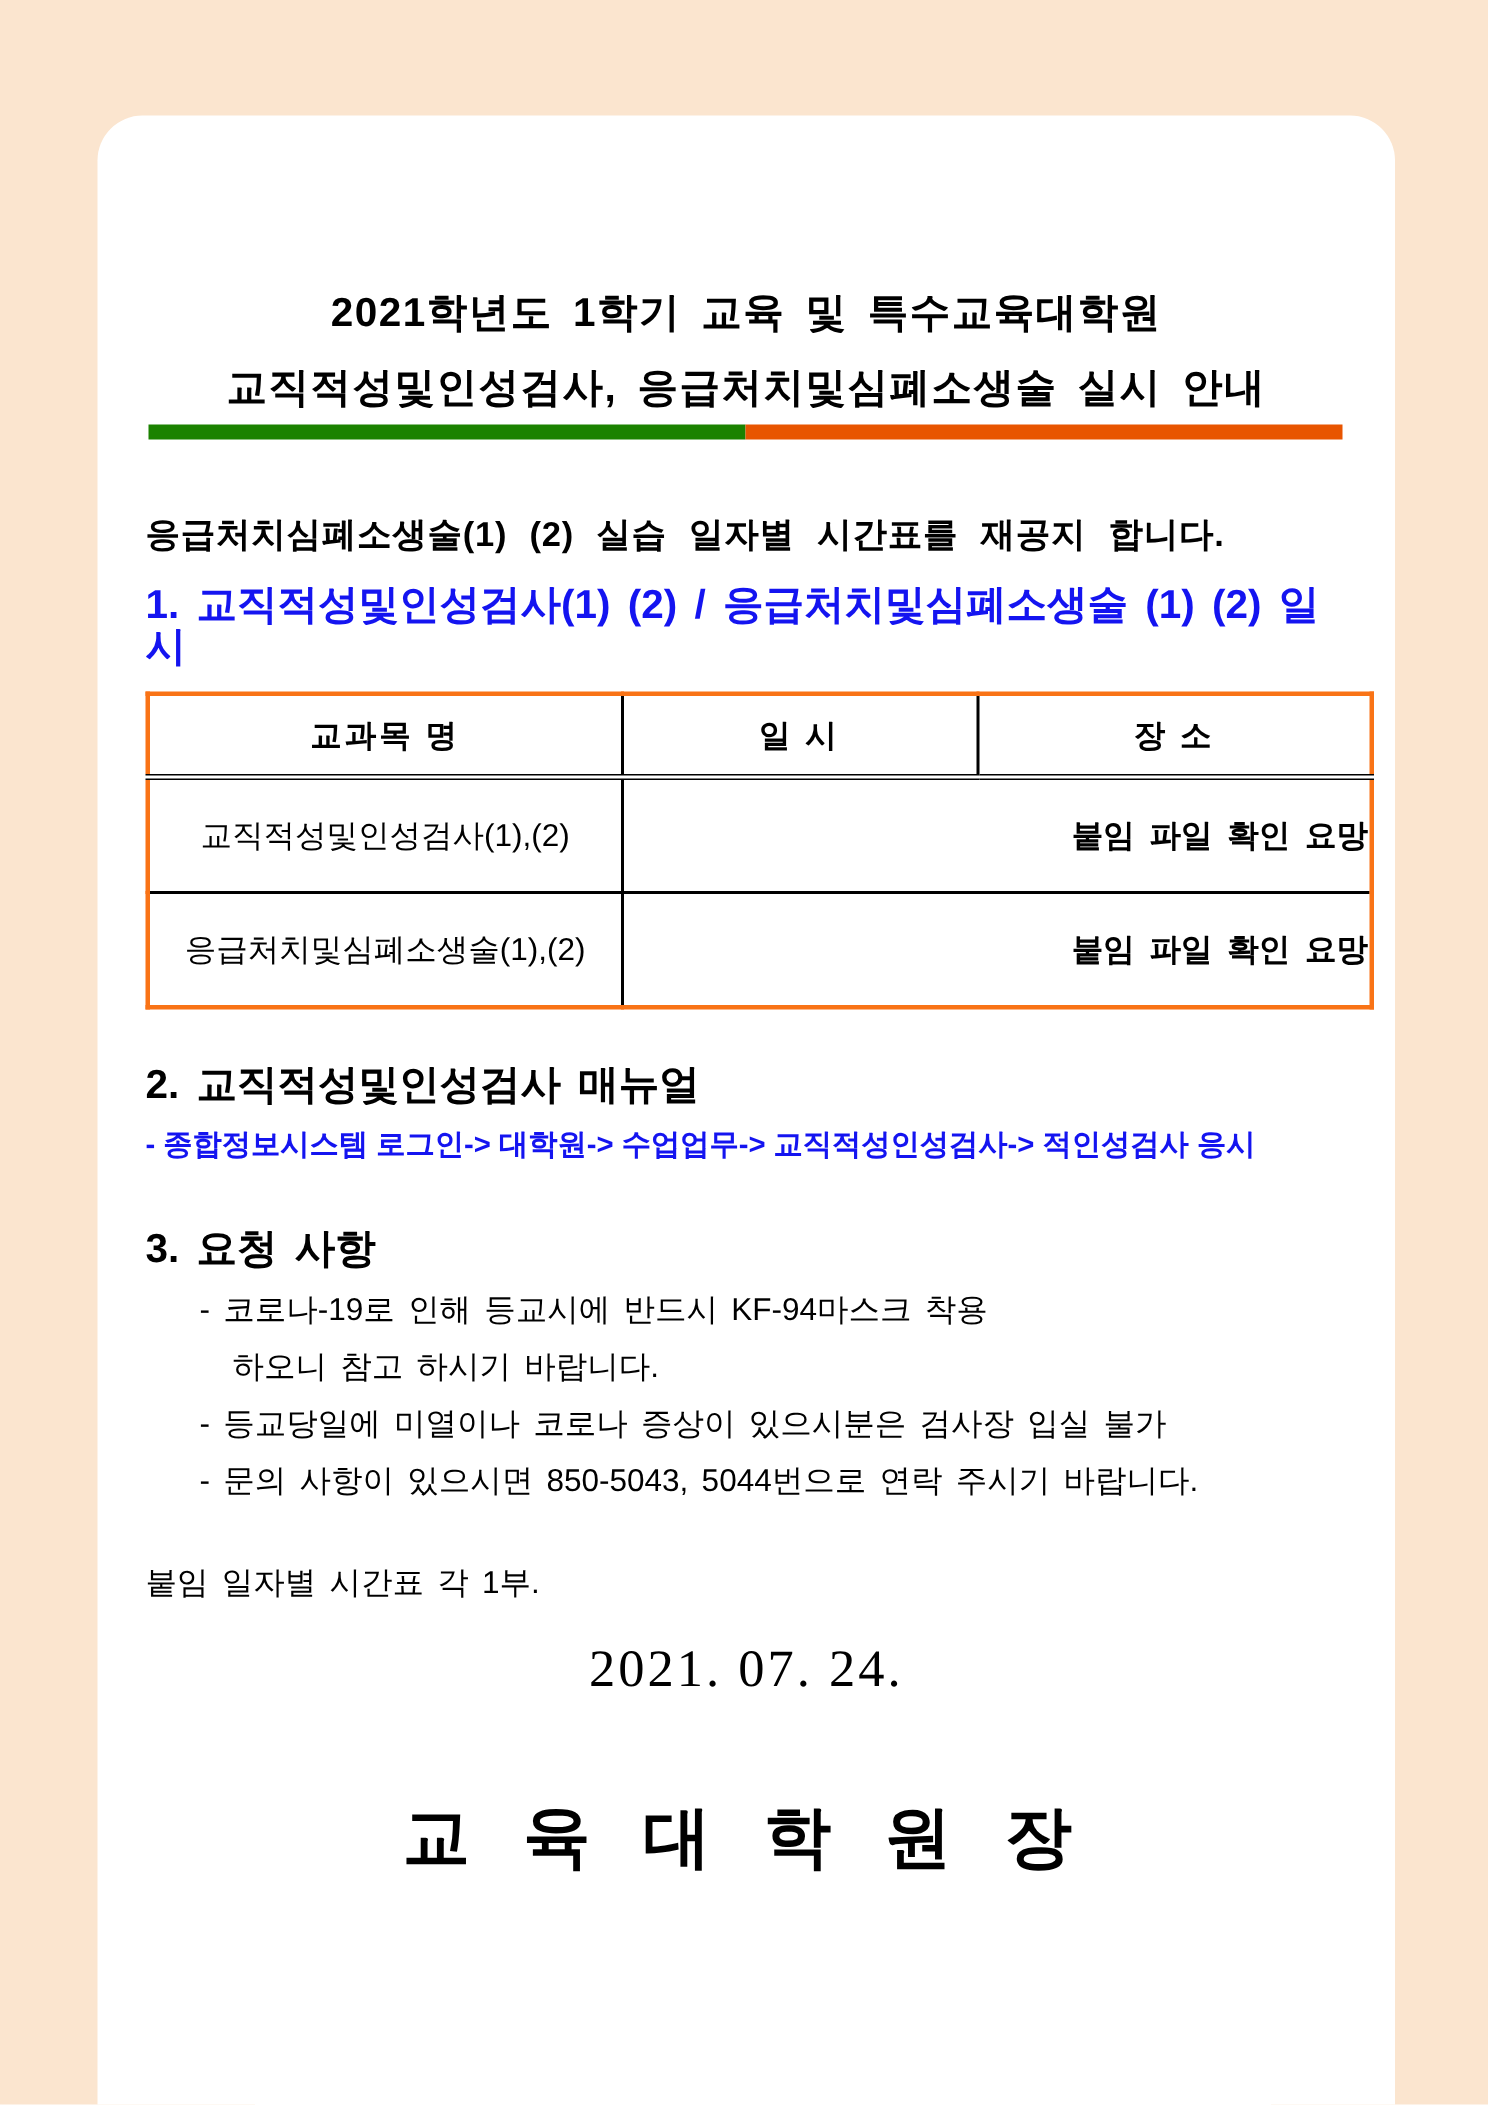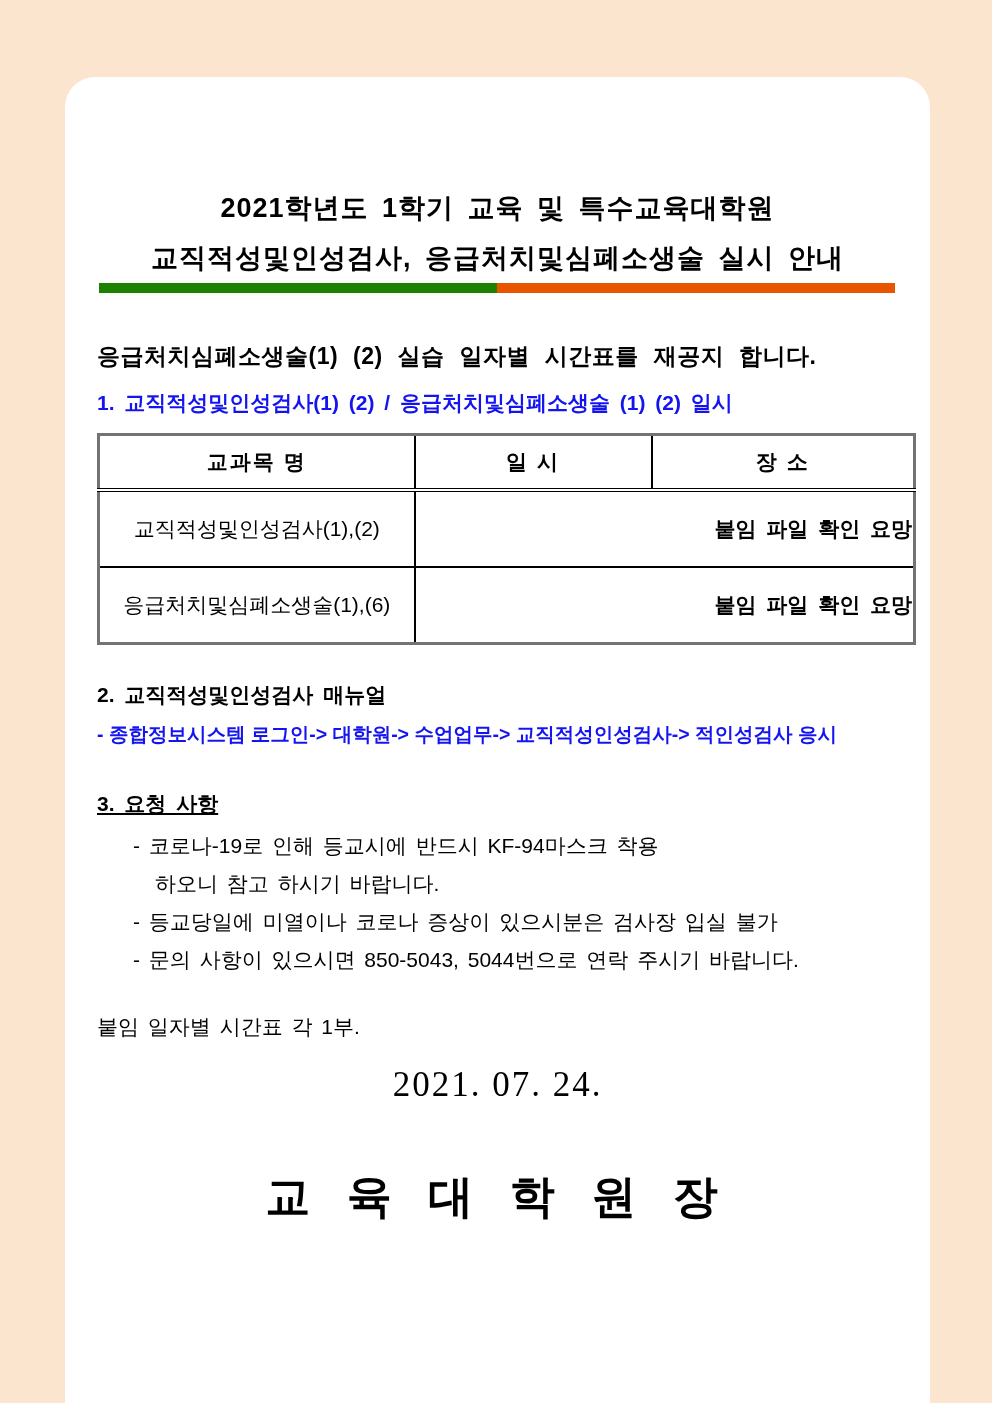--- a/index.html
+++ b/index.html
@@ -48,32 +48,32 @@
   .intro {
     margin-top: 36px;
     font-size: 23px;
     font-weight: bold;
     line-height: 54px;
     word-spacing: 8px;
     letter-spacing: 0.5px;
     white-space: nowrap;
   }
   .sec-heading {
-    font-size: 21px;
+    font-size: 27px;
     font-weight: bold;
     line-height: 28px;
     word-spacing: 4px;
   }
   .blue { color: var(--blue, #1414F0); }
 
   table.schedule {
     margin-top: 16px;
     width: 816px;
     border-collapse: collapse;
-    border: 3px solid #737373;
+    border: 3px solid #f97316;
     text-align: center;
     table-layout: fixed;
   }
   table.schedule th {
     height: 50px;
     font-size: 21px;
     font-weight: bold;
     letter-spacing: 2px;
     border: 2px solid #000;
     border-bottom: 4px double #000;
@@ -92,21 +92,21 @@
   .col-datetime { width: 237px; }
   .col-place { width: 263px; }
 
   .sec2-heading { margin-top: 36px; }
   .sec2-path {
     margin-top: 12px;
     font-size: 19.5px;
     font-weight: bold;
     white-space: nowrap;
   }
-  .sec3-heading { margin-top: 42px; text-decoration: underline; }
+  .sec3-heading { margin-top: 42px; }
   .sec3-list { margin-top: 9px; }
   .sec3-item {
     font-size: 21px;
     line-height: 38px;
     padding-left: 36px;
     word-spacing: 3px;
     white-space: nowrap;
   }
   .sec3-item.continuation { padding-left: 58px; }
 
@@ -120,21 +120,21 @@
     text-align: center;
     font-size: 35px;
     font-family: "Liberation Serif", "DejaVu Serif", serif;
     letter-spacing: 2px;
   }
   .signature {
     margin-top: 62px;
     text-align: center;
     font-size: 45px;
     font-weight: bold;
-    font-family: Liberation Sans, sans-serif;
+    font-family: Liberation Serif, serif;
     letter-spacing: 12px;
   }
 </style>
 </head>
 <body>
 
 <div class="card">
 
   <div class="title">
     <div>2021학년도 1학기 교육 및 특수교육대학원</div>
@@ -164,21 +164,21 @@
         <th>일 시</th>
         <th>장 소</th>
       </tr>
     </thead>
     <tbody>
       <tr>
         <td>교직적성및인성검사(1),(2)</td>
         <td class="note" colspan="2">붙임 파일 확인 요망</td>
       </tr>
       <tr>
-        <td>응급처치및심폐소생술(1),(6)</td>
+        <td>응급처치및심폐소생술(1),(2)</td>
         <td class="note" colspan="2">붙임 파일 확인 요망</td>
       </tr>
     </tbody>
   </table>
 
   <div class="sec-heading sec2-heading">2. 교직적성및인성검사 매뉴얼</div>
   <div class="sec2-path blue">- 종합정보시스템 로그인-&gt; 대학원-&gt; 수업업무-&gt; 교직적성인성검사-&gt; 적인성검사 응시</div>
 
   <div class="sec-heading sec3-heading">3. 요청 사항</div>
   <div class="sec3-list">

